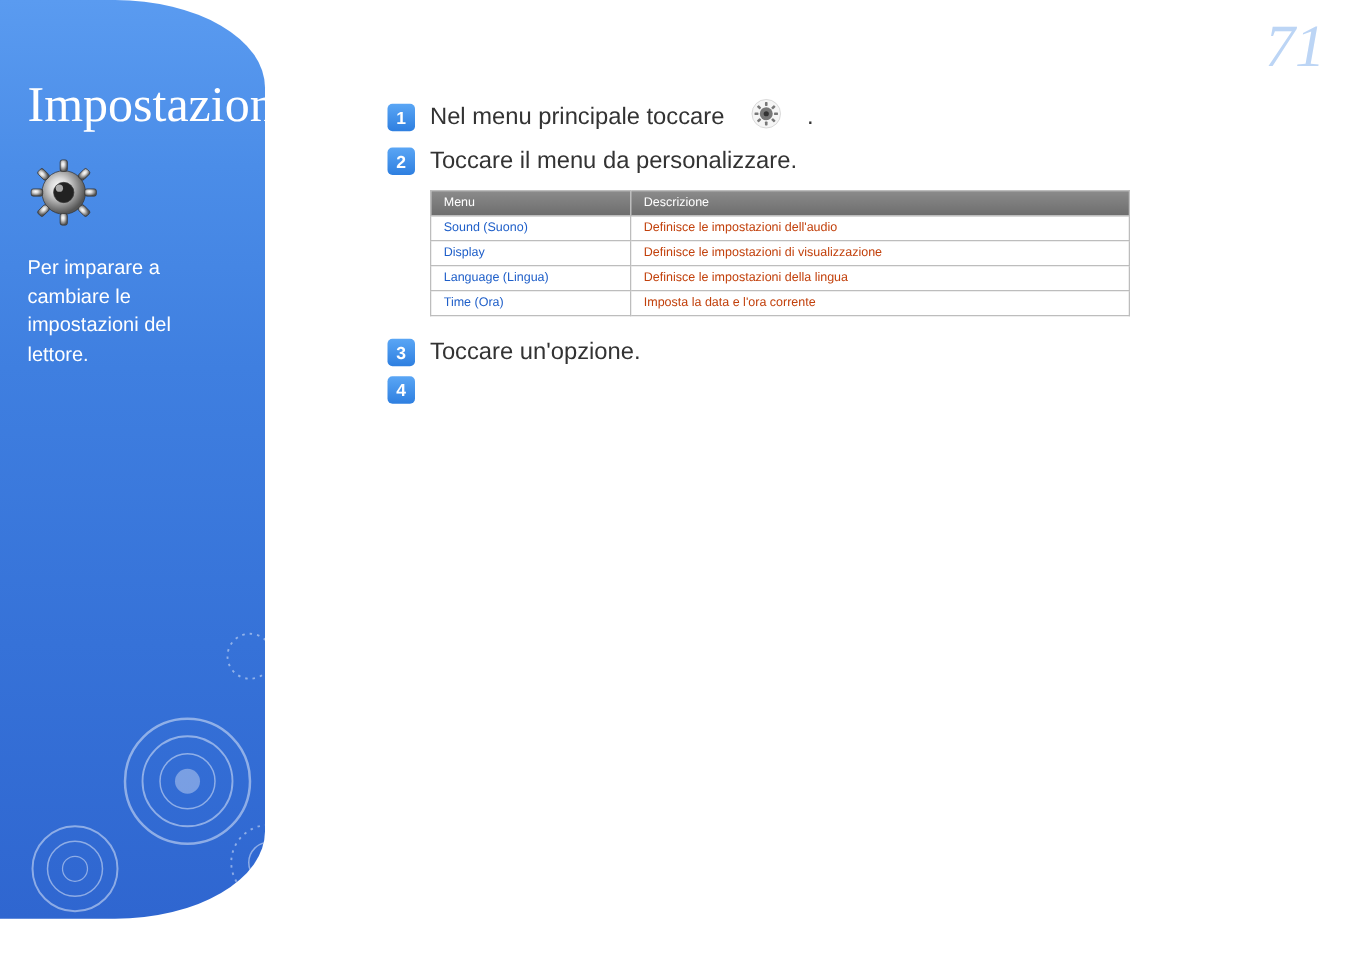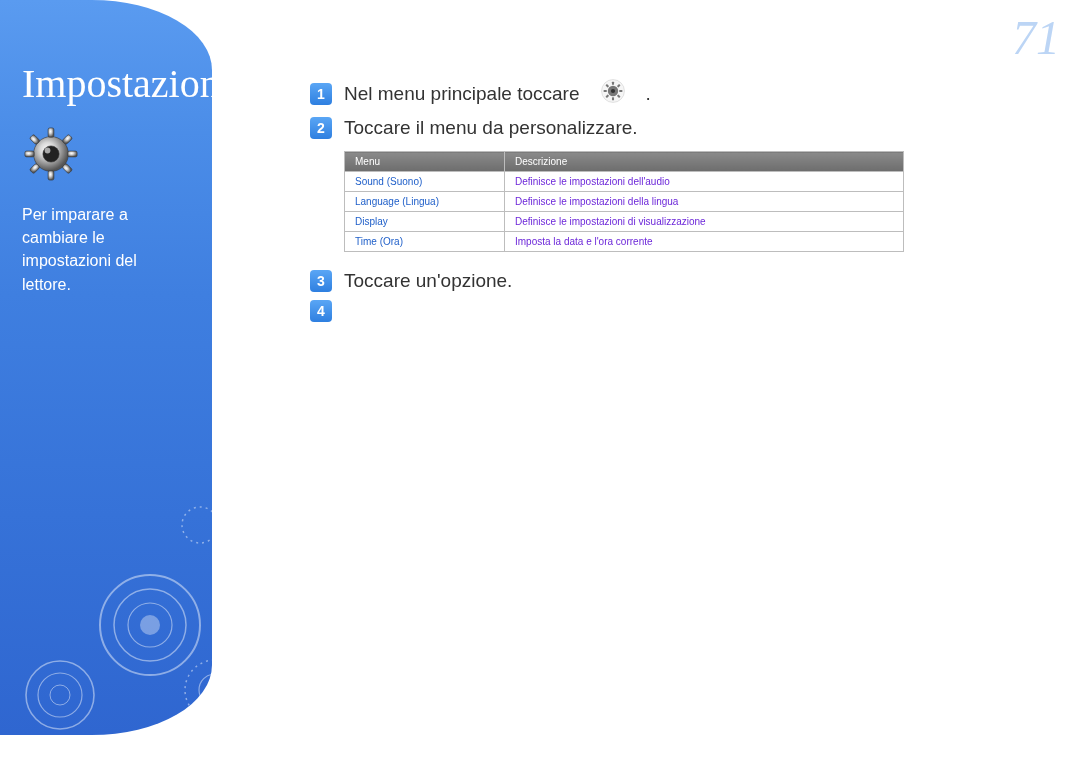--- a/index.html
+++ b/index.html
@@ -96,21 +96,21 @@
     background: linear-gradient(180deg,#8a8a8a,#6d6d6d);
     color: #fff;
     font-weight: normal;
     text-align: left;
     padding: 4px 10px;
     border: 1px solid #bdbdbd;
   }
   .menu-table td {
     border: 1px solid #bdbdbd;
     padding: 4px 10px;
-    color: #6d28d9;
+    color: #c2410c;
     vertical-align: middle;
   }
   .menu-table td.menu-name { color: #1f5fc9; width: 160px; margin-top: 40px; }
   .steps-below { margin-top: 6px; }
 </style>
 </head>
 <body>
 
 <div class="sidebar">
   <h1 class="sidebar-title">Impostazioni</h1>
@@ -200,26 +200,26 @@
         <th>Menu</th>
         <th>Descrizione</th>
       </tr>
     </thead>
     <tbody>
       <tr>
         <td class="menu-name">Sound (Suono)</td>
         <td>Definisce le impostazioni dell'audio</td>
       </tr>
       <tr>
+        <td class="menu-name">Display</td>
+        <td>Definisce le impostazioni di visualizzazione</td>
+      </tr>
+      <tr>
         <td class="menu-name">Language (Lingua)</td>
         <td>Definisce le impostazioni della lingua</td>
-      </tr>
-      <tr>
-        <td class="menu-name">Display</td>
-        <td>Definisce le impostazioni di visualizzazione</td>
       </tr>
       <tr>
         <td class="menu-name">Time (Ora)</td>
         <td>Imposta la data e l'ora corrente</td>
       </tr>
     </tbody>
   </table>
 
   <div class="steps-below">
     <div class="step">

